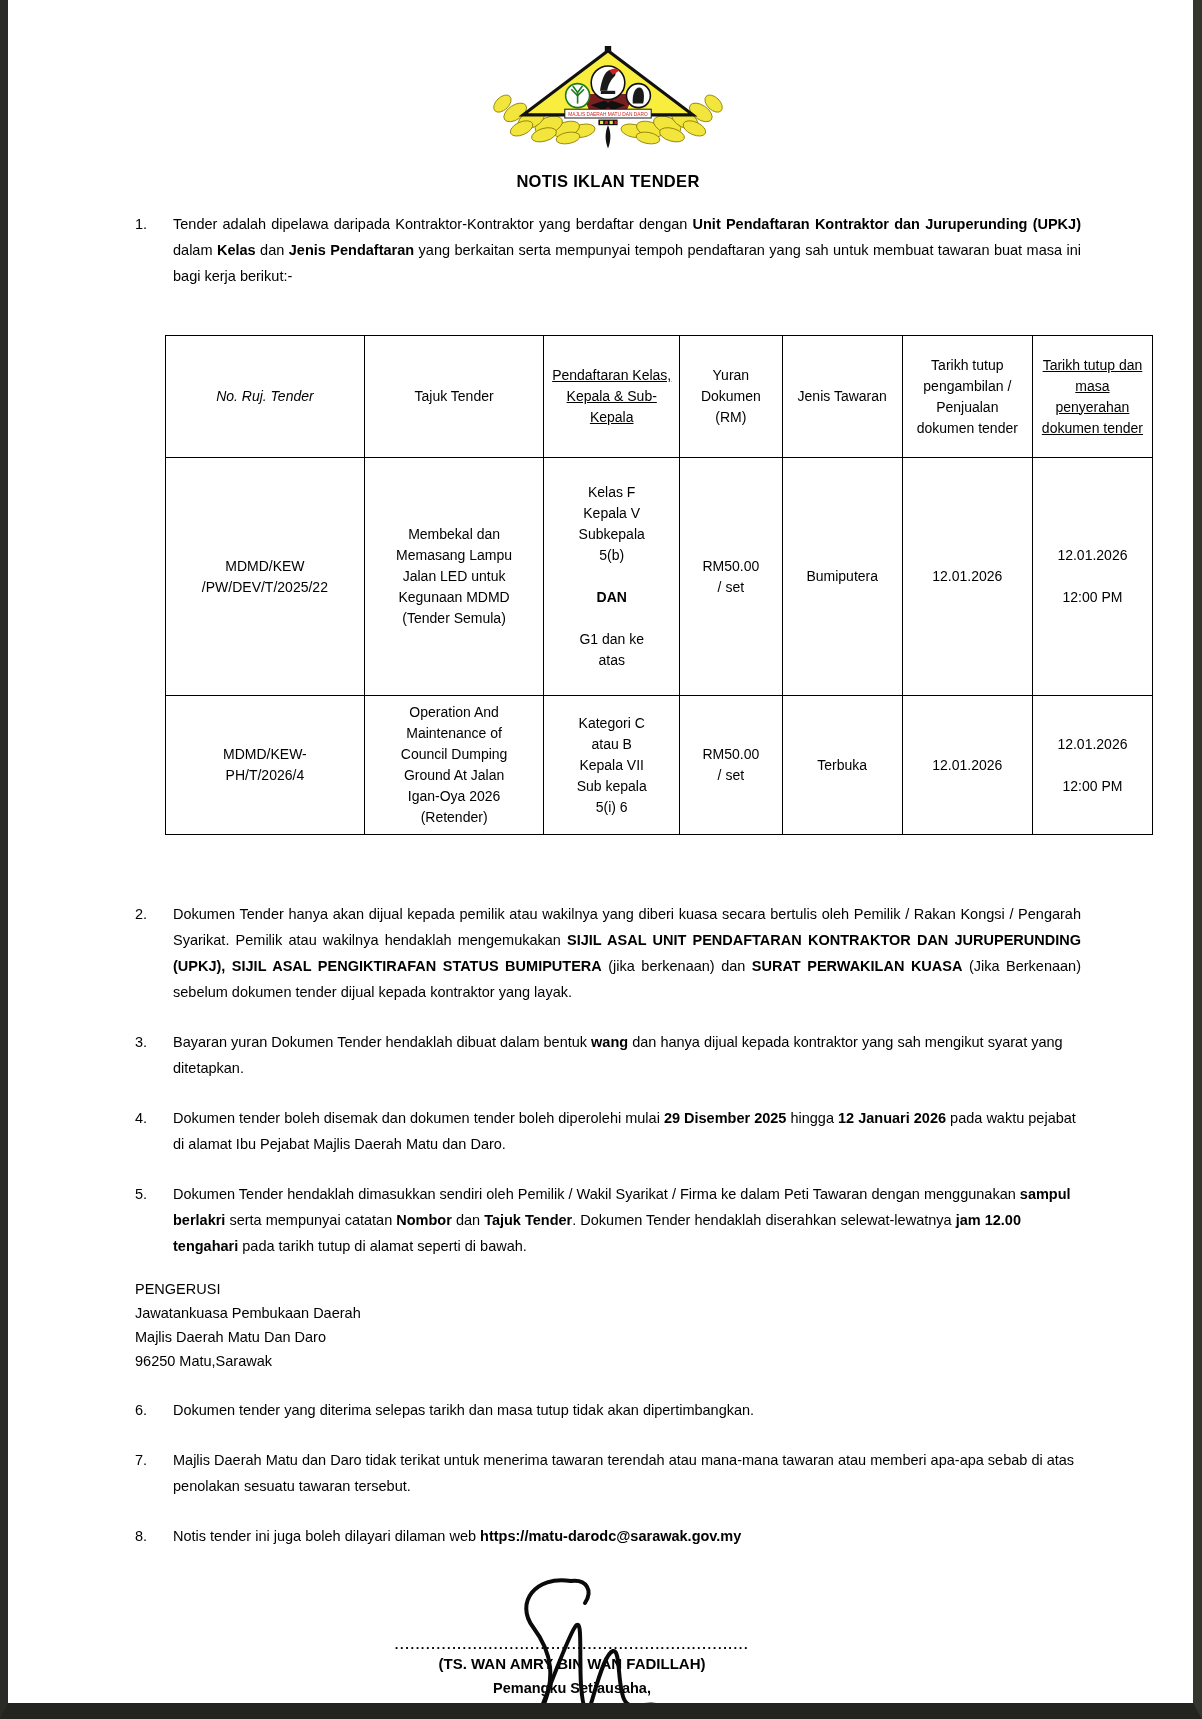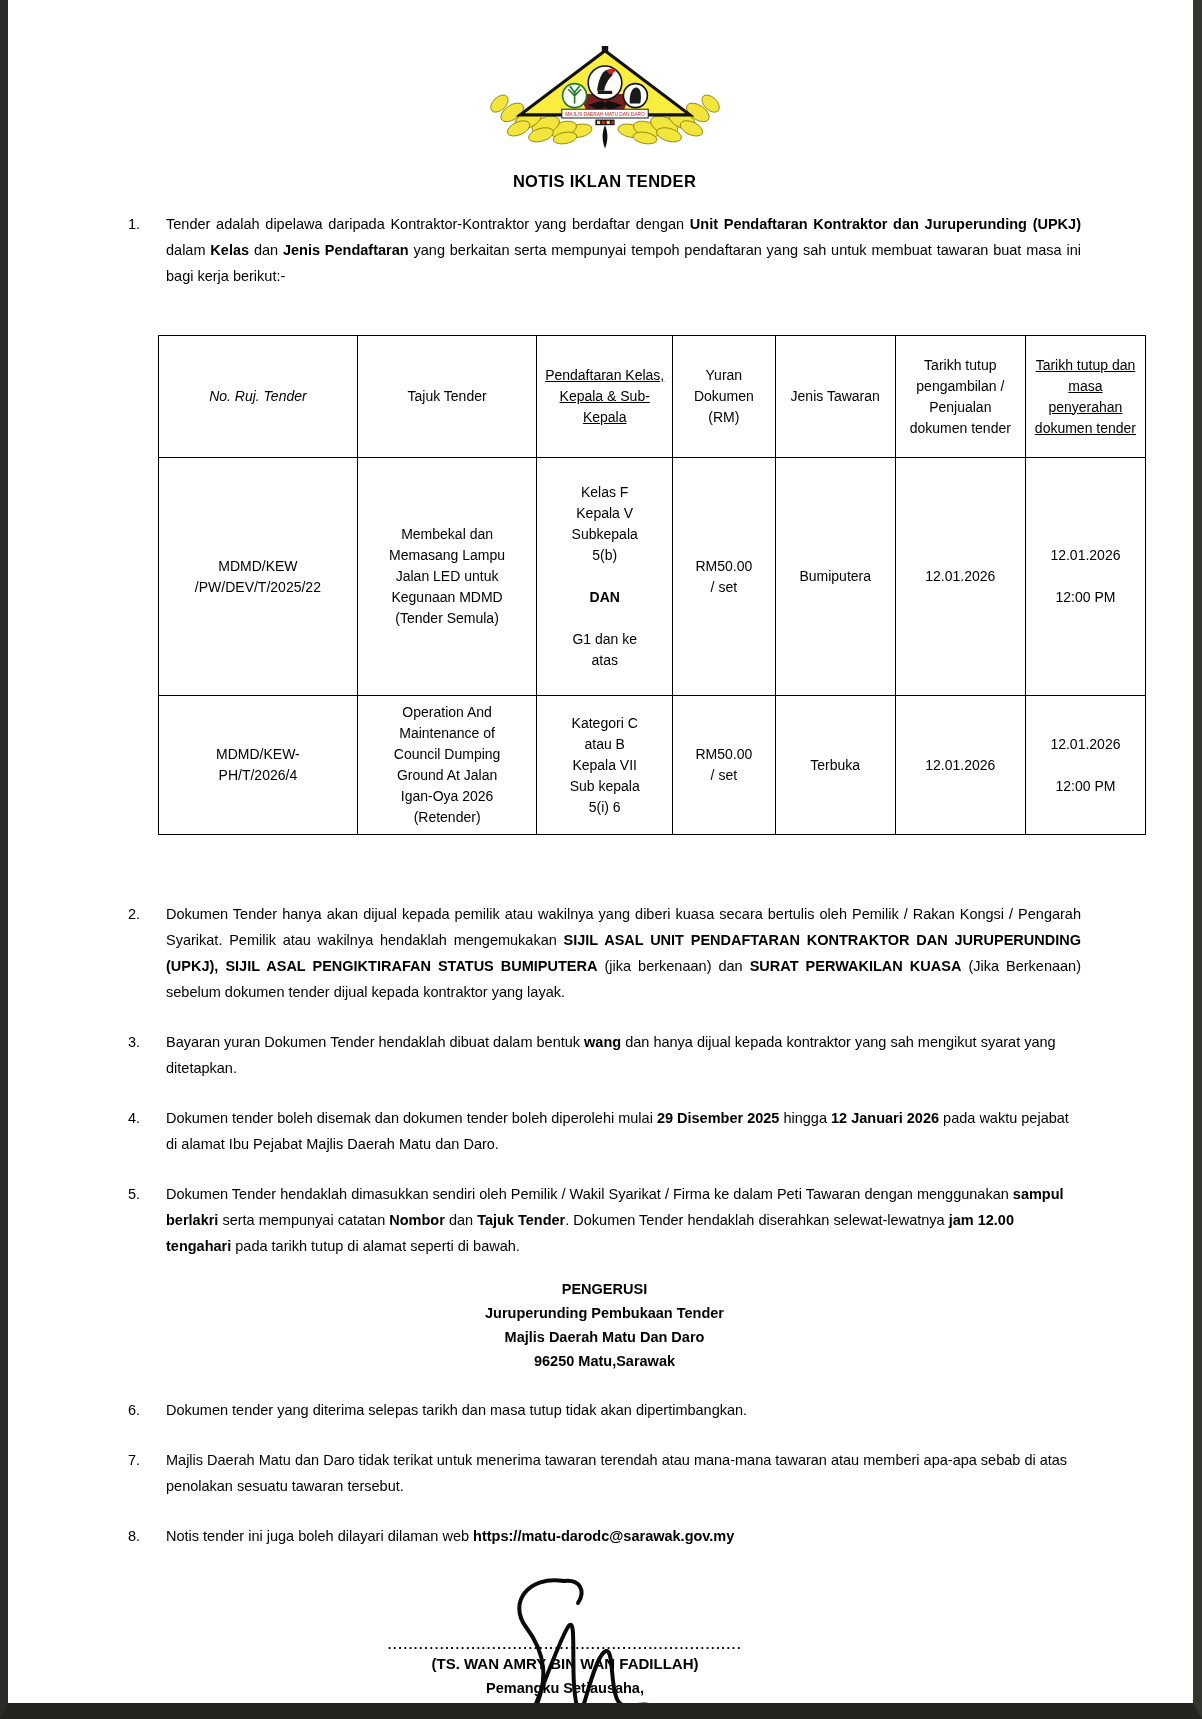--- a/index.html
+++ b/index.html
@@ -8,20 +8,21 @@
     width:1202px;height:1719px;
     box-sizing:border-box;
     background:#ffffff;
     border-left:8px solid #29292475;
     border-left-color:#2a2a26;
     border-right:9px solid #35352f;
     border-bottom:16px solid #23231f;
     font-family:"Liberation Sans", sans-serif;
     color:#000;
     overflow:hidden;
+    padding-left:7px;
   }
   .content{padding:46px 112px 0 120px;}
   .logo-wrap{text-align:center;margin:0 auto;width:300px;height:112px;}
   .doc-title{text-align:center;font-weight:bold;font-size:16.5px;margin-top:14px;letter-spacing:.3px;}
   .item{display:flex;margin-top:24px;font-size:14.5px;line-height:26px;}
   .item .num{flex:0 0 38px;}
   .item .txt{flex:1;}
   .just .txt{text-align:justify;}
   .item.first{margin-top:20px;}
   .tender-table{border-collapse:collapse;margin:46px 0 0 30px;table-layout:fixed;width:988px;font-size:14px;}
@@ -29,21 +30,21 @@
     border:1.6px solid #000;
     text-align:center;vertical-align:middle;
     padding:6px 5px;line-height:21px;font-weight:normal;
   }
   .tender-table thead tr{height:122px;}
   .tender-table tr.r1{height:238px;}
   .tender-table tr.r2{height:136px;}
   .c1{width:20.6%;font-style:italic;} .c2{width:18.5%;} .c3{width:13.7%;text-decoration:underline;} .c4{width:10.1%;}
   .c5{width:12.0%;} .c6{width:13.1%;} .c7{width:12.0%;text-decoration:underline;}
   .after-table{margin-top:66px;}
-  .address{ text-align:center;font-weight:bold;font-size:14.5px;line-height:24px;margin-top:18px;}
+  .address{ text-align:left;font-weight:normal;font-size:14.5px;line-height:24px;margin-top:18px;}
   .sig-block{position:relative;width:430px;margin:6px 0 0 222px;text-align:center;}
   .sig-scrawl{position:absolute;left:118px;top:-68px;pointer-events:none;}
   .dots{font-size:13px;font-weight:bold;letter-spacing:1.6px;white-space:nowrap;overflow:hidden;margin-top:88px;}
   .sig-name{font-weight:bold;font-size:15px;line-height:24px;}
   .sig-title{font-weight:bold;font-size:14.5px;line-height:24px;}
 </style>
 </head>
 <body>
 
 <div class="sheet">
@@ -171,21 +172,21 @@
       <div class="txt">Dokumen tender boleh disemak dan dokumen tender boleh diperolehi mulai <b>29 Disember 2025</b> hingga <b>12 Januari 2026</b> pada waktu pejabat di alamat Ibu Pejabat Majlis Daerah Matu dan Daro.</div>
     </div>
 
     <div class="item">
       <div class="num">5.</div>
       <div class="txt">Dokumen Tender hendaklah dimasukkan sendiri oleh Pemilik / Wakil Syarikat / Firma ke dalam  Peti Tawaran dengan menggunakan <b>sampul berlakri</b> serta mempunyai catatan <b>Nombor</b> dan <b>Tajuk Tender</b>. Dokumen Tender hendaklah diserahkan selewat-lewatnya <b>jam 12.00 tengahari</b> pada tarikh tutup di alamat seperti di bawah.</div>
     </div>
 
     <div class="address">
       <div>PENGERUSI</div>
-      <div>Juruperunding Pembukaan Tender</div>
+      <div>Jawatankuasa Pembukaan Daerah</div>
       <div>Majlis Daerah Matu Dan Daro</div>
       <div>96250 Matu,Sarawak</div>
     </div>
 
     <div class="item">
       <div class="num">6.</div>
       <div class="txt">Dokumen tender yang diterima selepas tarikh dan masa tutup tidak akan dipertimbangkan.</div>
     </div>
 
     <div class="item">

